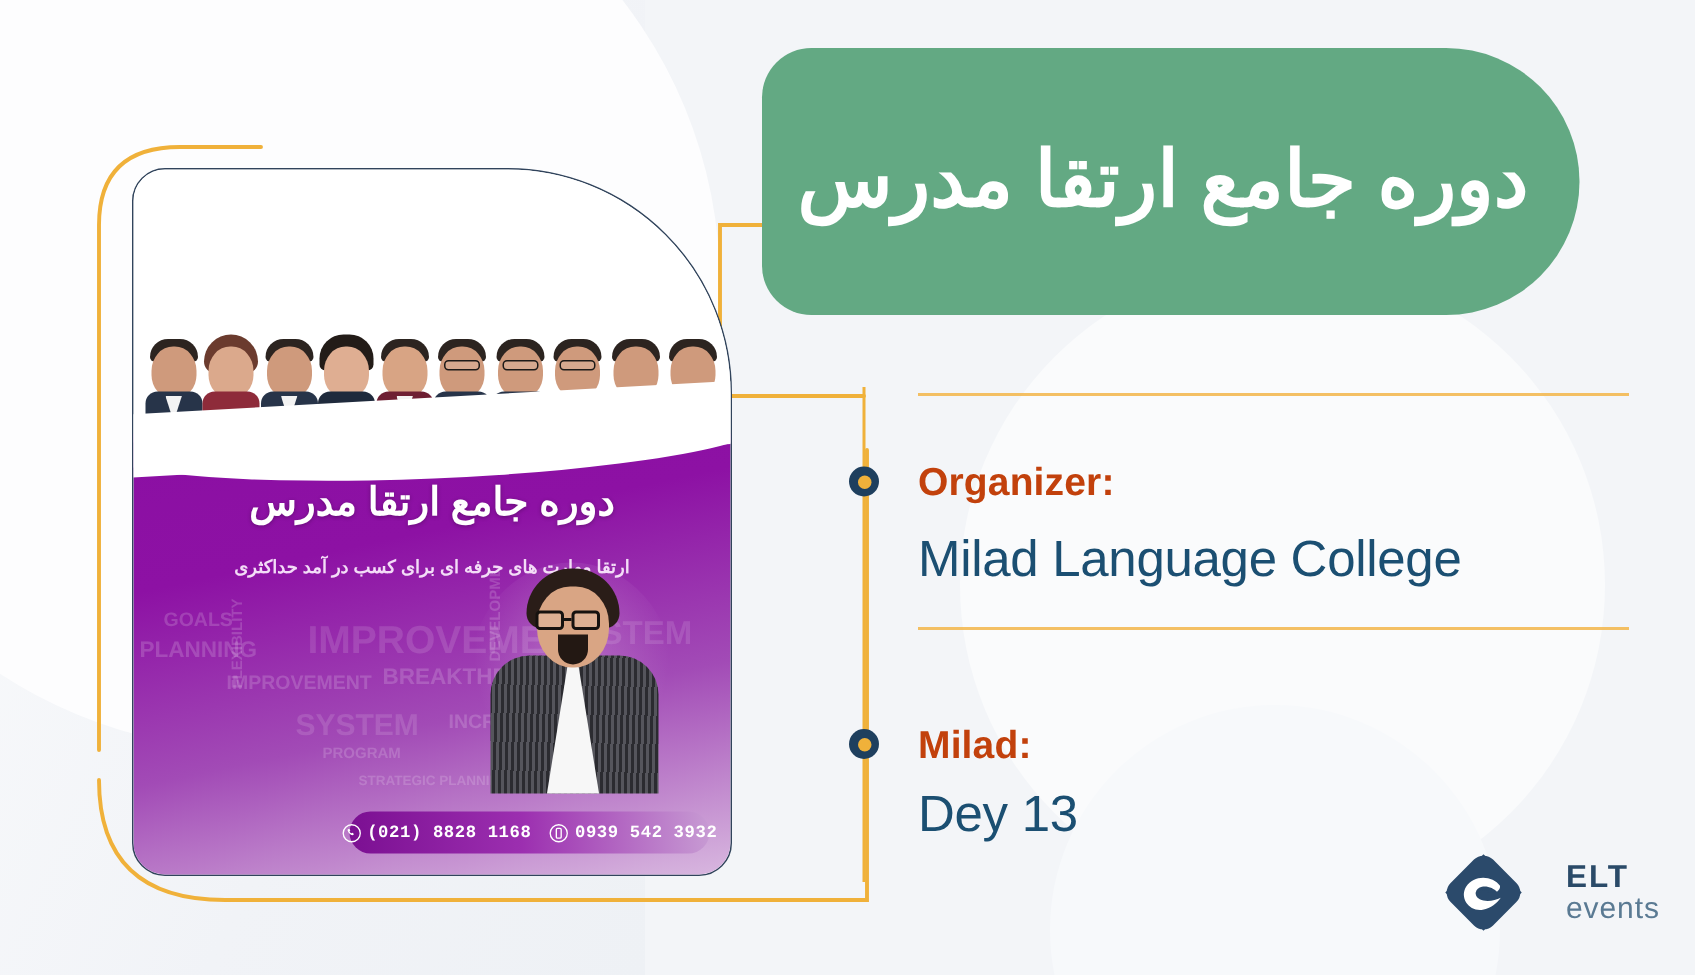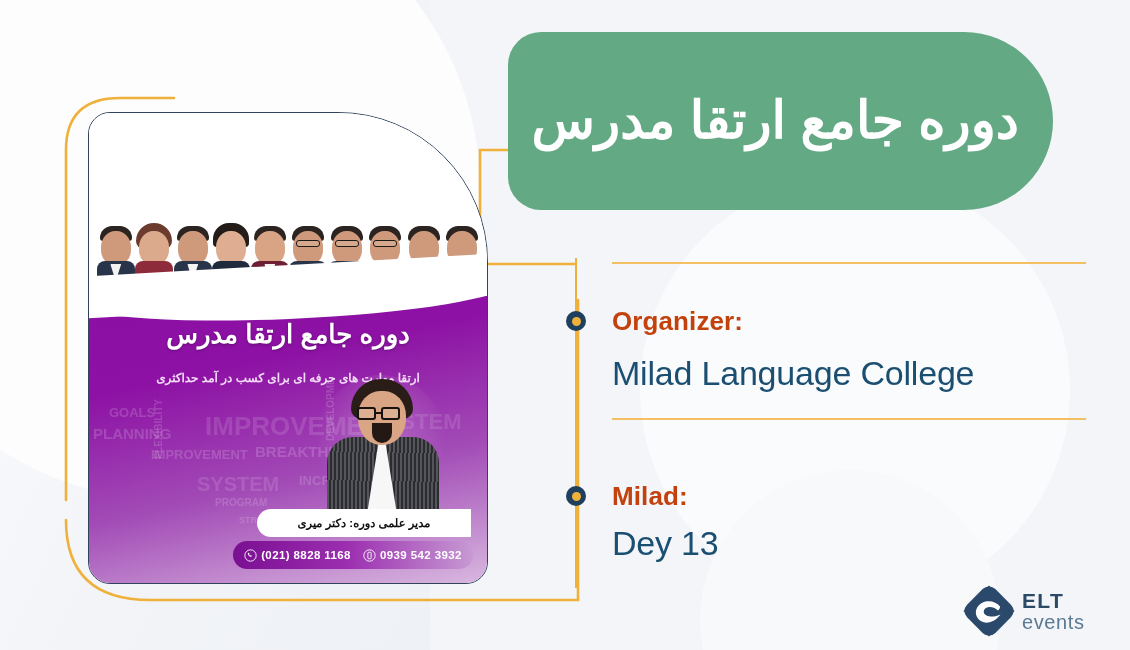--- a/index.html
+++ b/index.html
@@ -149,22 +149,21 @@
   .row-date .bullet     { top: 228px; }
   .row-date .info-label { top: 223px; }
   .row-date .info-value { top: 266px; }
 
   
   .logo {
     position: absolute;
     left: 962px; top: 568px;
     display: flex;
     align-items: center;
-    gap: 6px;
-    margin-top: 16px;
+    gap: 28px;
   }
   .logo-mark { width: 54px; height: 54px; display: block; }
   .logo-text { line-height: 1; }
   .logo-text .l1 {
     display: block;
     font-size: 21px;
     font-weight: bold;
     color: #2a4a68;
     letter-spacing: 1.3px;
   }
@@ -451,21 +450,21 @@
   
   .contact-pill {
     position: absolute;
     left: 144px; top: 252px;
     width: 240px; height: 28px;
     background: linear-gradient(90deg, #7b0f92 0%, #9c2fb0 48%, #c79ad3 100%);
     border-radius: 14px;
     display: flex; align-items: center; justify-content: center;
     gap: 12px;
   }
-  .contact-item { display: flex; align-items: flex-start; gap: 4px; }
+  .contact-item { display: flex; align-items: flex-start; gap: 4px; font-family: Liberation Mono, monospace; }
   .contact-item svg { display: block; }
   .contact-item span {
     font-size: 11.5px;
     font-weight: bold;
     color: #ffffff;
     letter-spacing: .4px;
     white-space: nowrap;
   }
 </style>
 </head>
@@ -628,23 +627,20 @@
           <div class="ins-hair"></div>
           <div class="ins-face"></div>
           <div class="ins-beard"></div>
           <div class="ins-glasses">
               <i></i>
               <b></b>
               <i></i>
             </div>
         </div>
 
-        <div class="mgr-caption">
-          <span>مدیر علمی دوره: دکتر میری</span>
-        </div>
 
         <div class="contact-pill">
           <div class="contact-item">
             <svg width="13" height="13" viewBox="0 0 16 16">
               <circle cx="8" cy="8" r="7" fill="none" stroke="#ffffff" stroke-width="1.1"></circle>
               <path d="M5.4 4.6c.5-.3 1 .2 1.3.7.2.4-.1.7-.4.9-.2.2-.1.6.4 1.2.5.6.9.8 1.1.6.3-.2.6-.5 1-.3.5.3 1.1.8.8 1.3-.3.5-1.1.8-1.9.5C6.6 8.9 5 7.3 4.7 6c-.2-.7 0-1.2.7-1.4z" fill="#ffffff"></path>
             </svg>
             <span>(021) 8828 1168</span>
           </div>
           <div class="contact-item">

